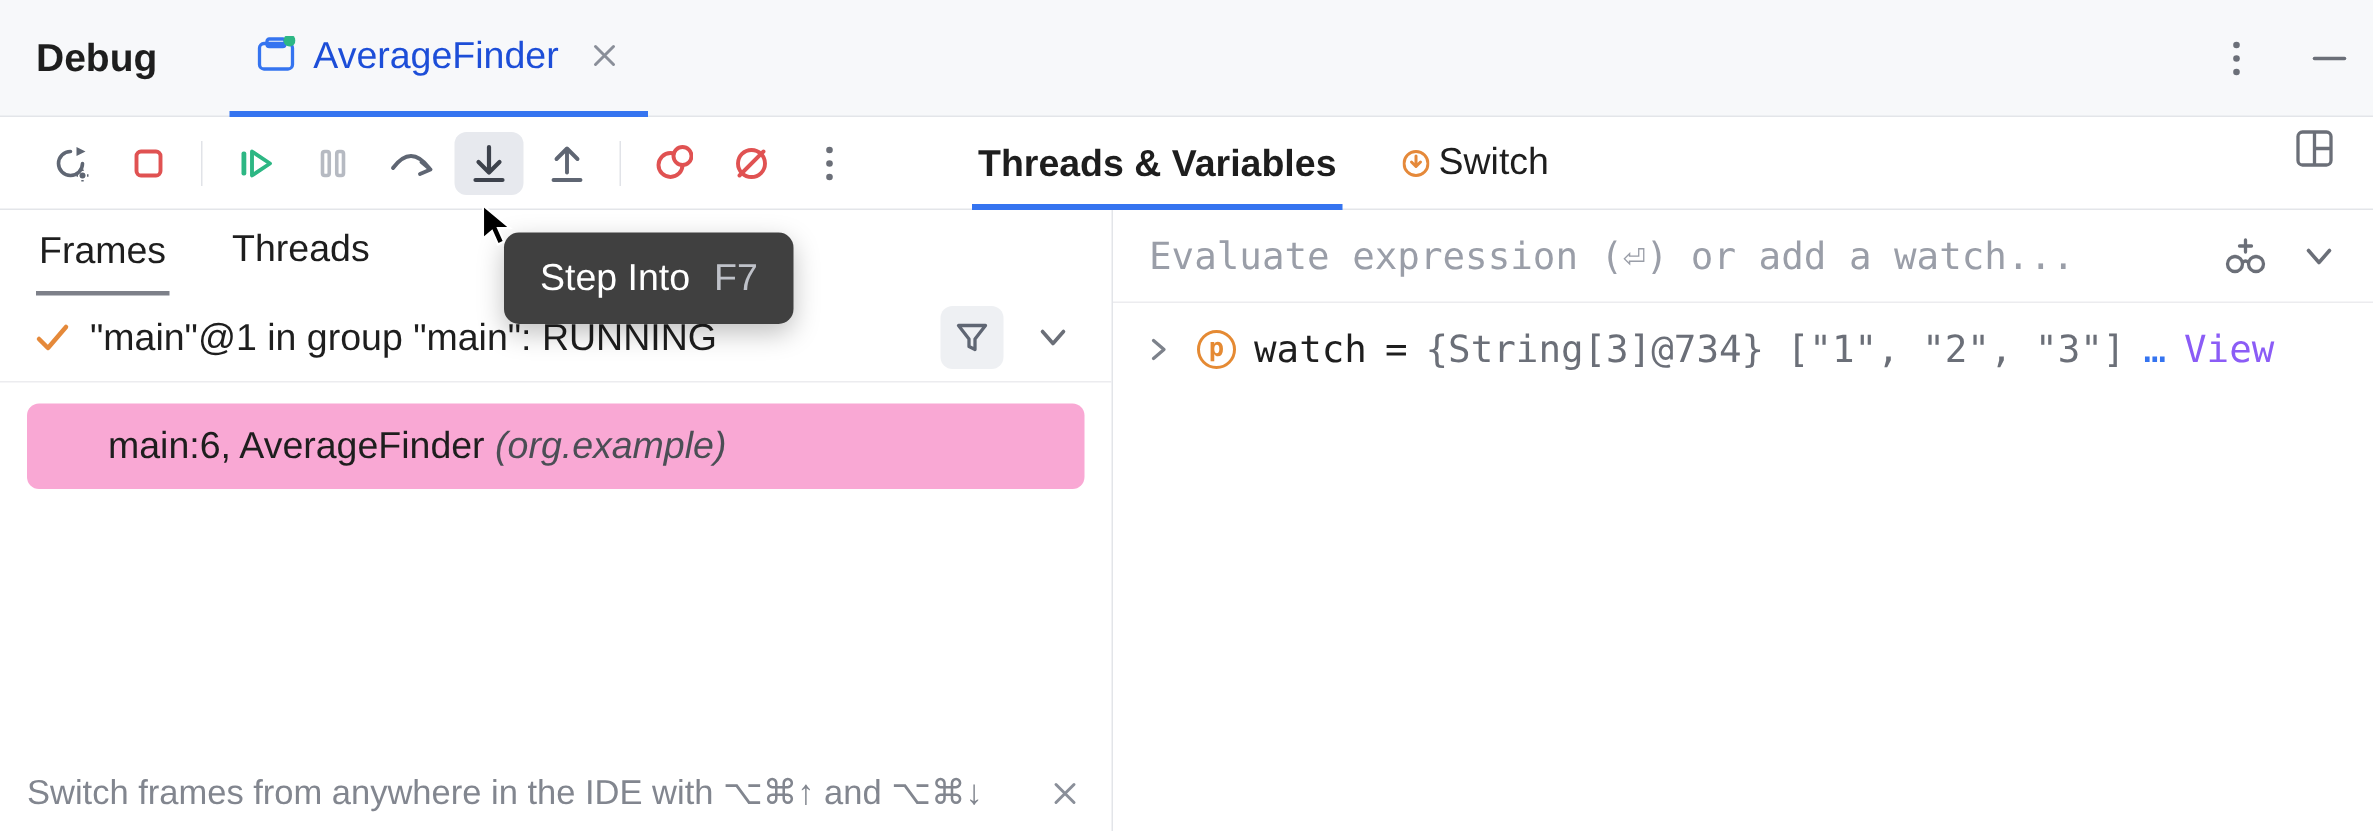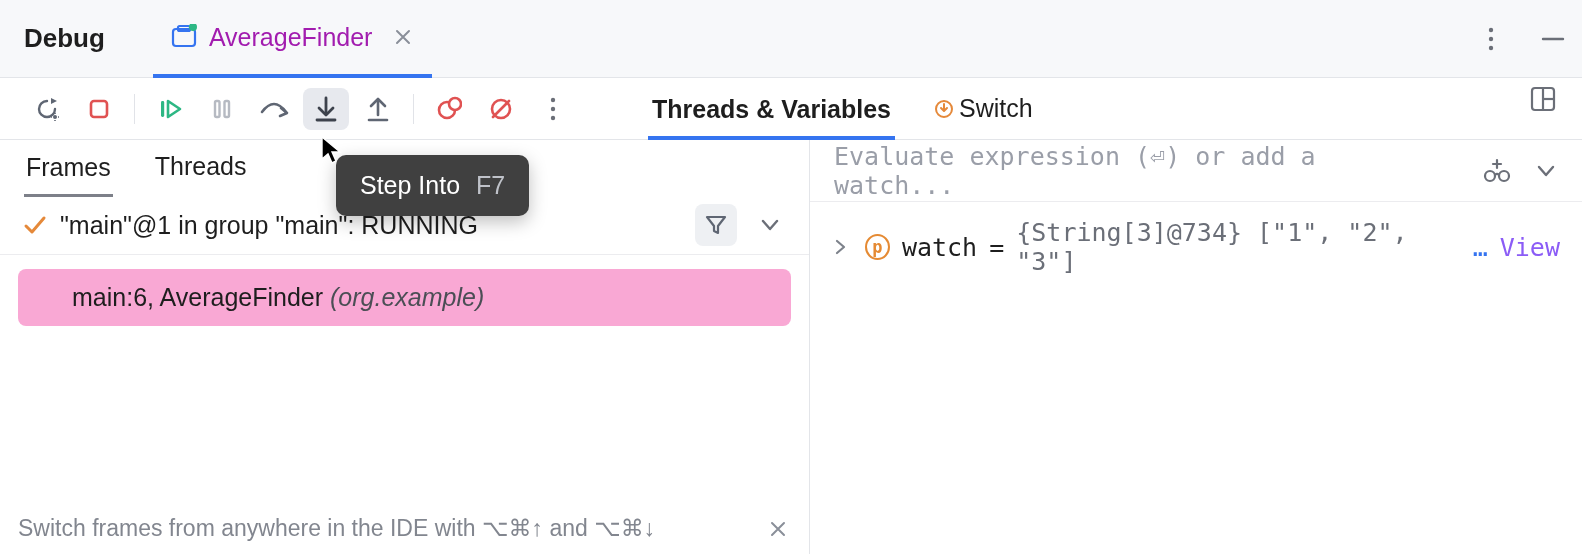--- a/index.html
+++ b/index.html
@@ -33,21 +33,21 @@
     padding: 0 18px;
     border-bottom: 4px solid #3574f0;
     margin-bottom: -1px;
     position: relative;
   }
   .run-tab-icon {
     width: 26px; height: 26px;
     display: inline-flex; align-items: center; justify-content: center;
     position: relative;
   }
-  .run-tab-label { font-size: 25px; color:#a21caf; }
+  .run-tab-label { font-size: 25px; color:#1d4ed8; }
   .run-tab-close {
     width: 22px; height: 22px;
     display:inline-flex; align-items:center; justify-content:center;
     color:#8a8f99; margin-left: 8px;
   }
   .header-spacer { flex: 1; }
   .header-right { display:flex; align-items:center; gap: 28px; color:#6b6f78; }
   .kebab, .min-btn {
     width: 34px; height: 34px;
     display:inline-flex; align-items:center; justify-content:center;
@@ -97,21 +97,21 @@
     display:inline-flex; align-items:center; justify-content:center;
     color:#6b6f78;
   }
 
   
   .body {
     display:flex;
     height: calc(554px - 78px - 62px);
   }
   .left-pane {
-    width: 810px;
+    width: 742px;
     border-right: 1px solid #e3e5e9;
     display:flex; flex-direction:column;
     background:#fff;
     position: relative;
   }
   .right-pane {
     flex:1;
     background:#fff;
     display:flex; flex-direction:column;
   }

